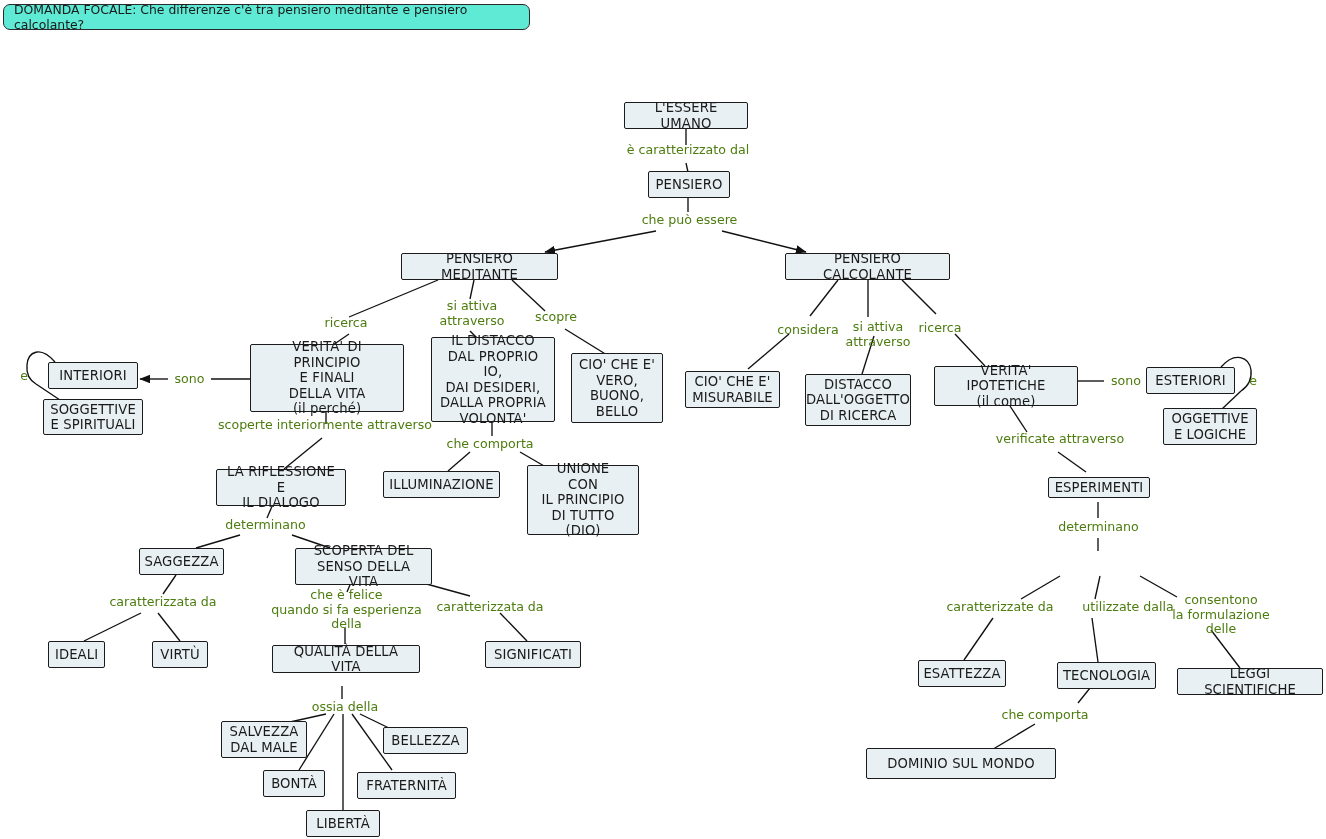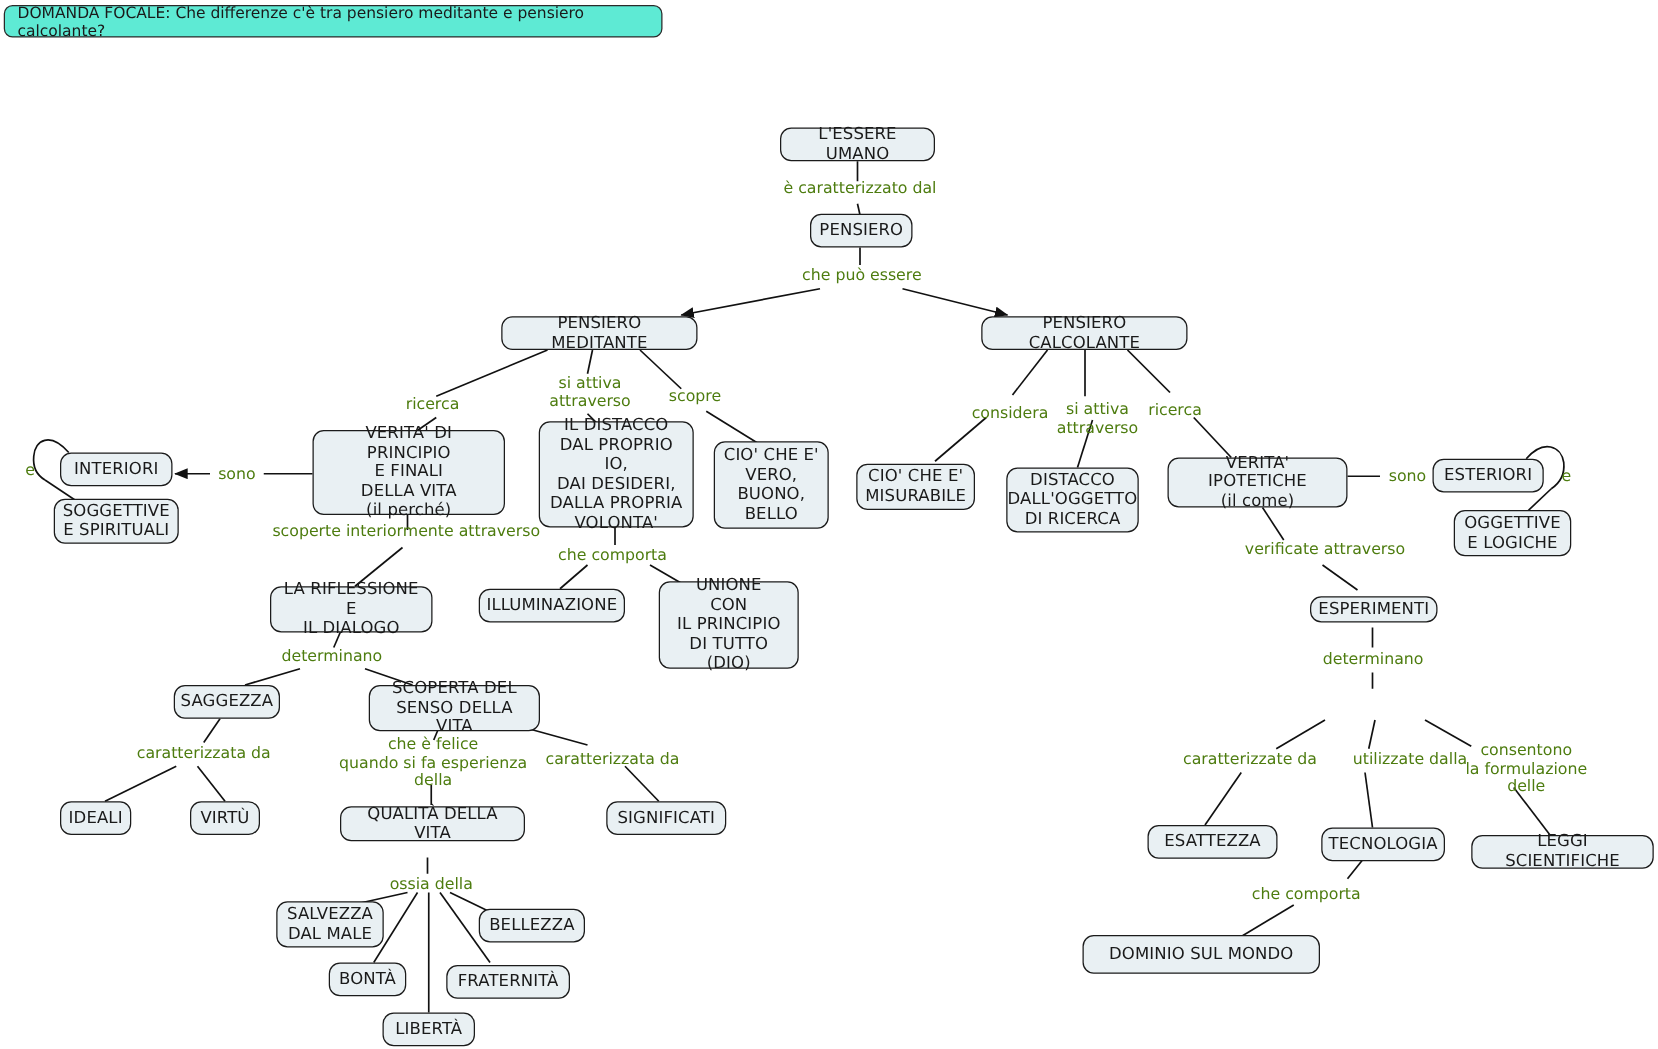--- a/index.html
+++ b/index.html
@@ -7,21 +7,21 @@
        font-family:"DejaVu Sans","Liberation Sans",sans-serif;
        color:#1a1a1a;}
   #canvas{position:absolute;left:0;top:0;width:1326px;height:839px;}
   svg#edges{position:absolute;left:0;top:0;width:1326px;height:839px;pointer-events:none;}
 
   .node{
     position:absolute;
     box-sizing:border-box;
     background:#e9f0f3;
     border:1.4px solid #1b1b1b;
-    border-radius:9px;
+    border-radius:2px;
     display:flex;align-items:center;justify-content:center;
     text-align:center;
     font-size:13.2px;
     line-height:15.5px;
     letter-spacing:.1px;
     padding:3px 7px;
     white-space:pre-line;
     z-index:3;
   }
   .focus-box{
@@ -220,21 +220,21 @@
 (il come)</span></div>
 
   <div class="node" style="left:1146px;top:367px;width:89px;height:27px;"><span>ESTERIORI</span></div>
 
   <div class="node" style="left:1163px;top:408px;width:94px;height:37px;"><span>OGGETTIVE
 E LOGICHE</span></div>
 
   <div class="node" style="left:1048px;top:477px;width:102px;height:21px;"><span>ESPERIMENTI</span></div>
 
 
-  <div class="node" style="left:918px;top:660px;width:104px;height:27px;"><span>ESATTEZZA</span></div>
+  <div class="node" style="left:918px;top:660px;width:88px;height:27px;"><span>ESATTEZZA</span></div>
 
   <div class="node" style="left:1057px;top:662px;width:99px;height:27px;"><span>TECNOLOGIA</span></div>
 
   <div class="node" style="left:1177px;top:668px;width:146px;height:27px;"><span>LEGGI SCIENTIFICHE</span></div>
 
   <div class="node" style="left:866px;top:748px;width:190px;height:31px;"><span>DOMINIO SUL MONDO</span></div>
 
   <div class="lbl" style="left:622px;top:143px;width:132px;"><span>è caratterizzato dal</span></div>
 
   <div class="lbl" style="left:633px;top:213px;width:113px;"><span>che può essere</span></div>

